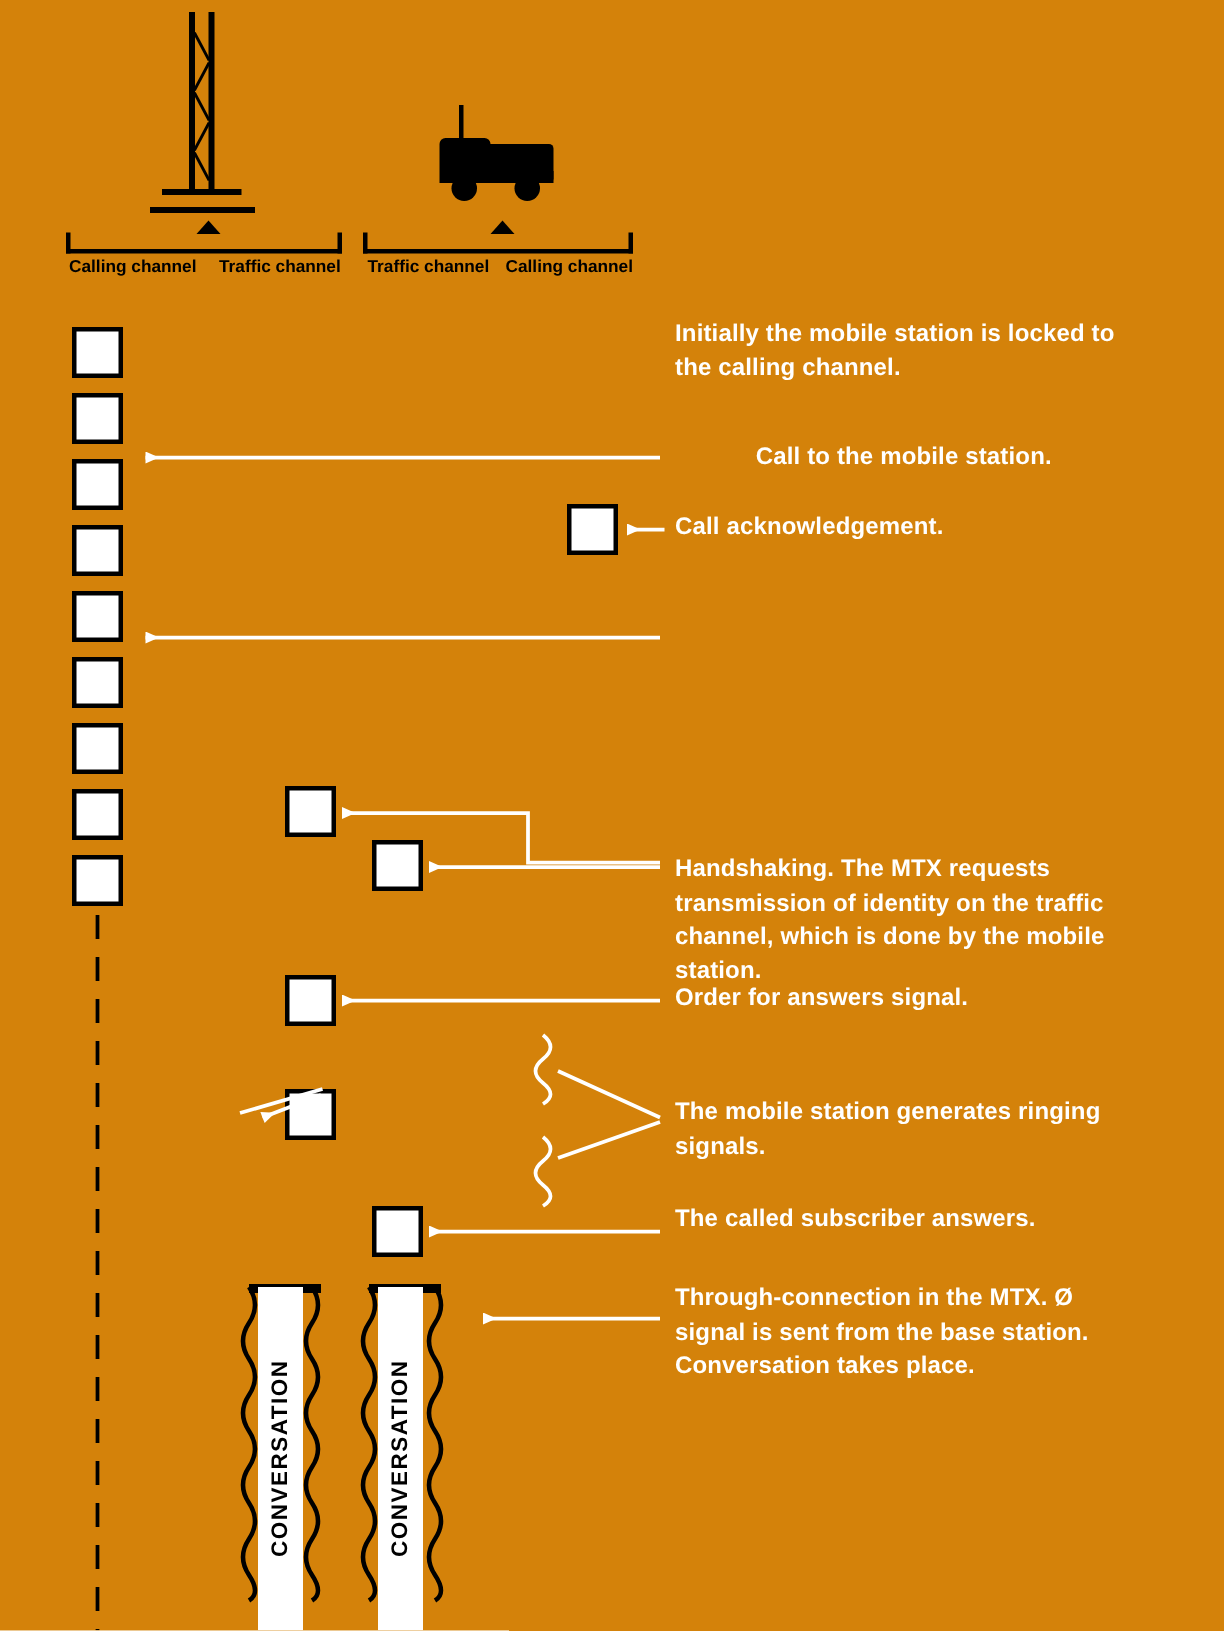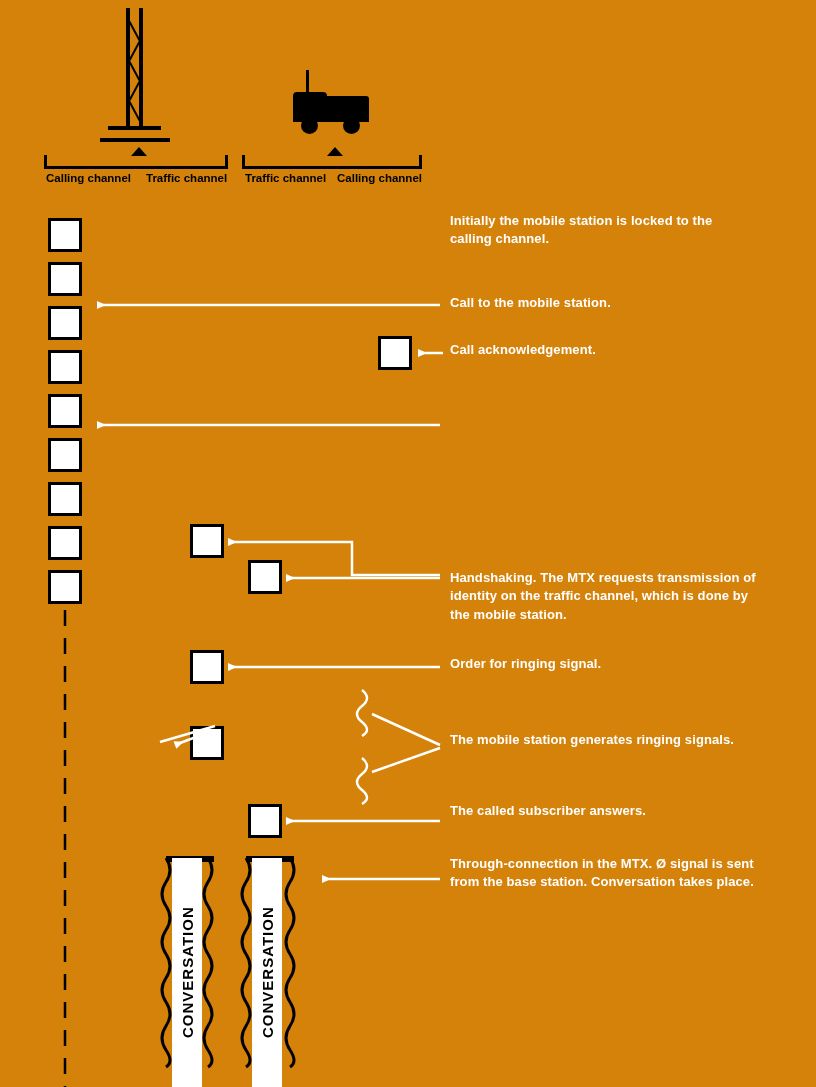--- a/index.html
+++ b/index.html
@@ -159,21 +159,21 @@
     top: 0;
     width: 816px;
     height: 1087px;
     pointer-events: none;
   }
 
   
   .desc {
     position: absolute;
     color: #ffffff;
-    font-size: 13px;
+    font-size: 16px;
     font-weight: bold;
     line-height: 1.42;
     letter-spacing: 0.1px;
   }
 
   
   .conv {
     position: absolute;
     width: 30px;
     background: #ffffff;
@@ -301,21 +301,21 @@
 
     <path d="M440,879 L322,879" stroke="#ffffff" stroke-width="2.5" fill="none" marker-end="url(#arrowL)"></path>
 
     <path d="M166,858 q8,12 0,24 q-8,12 0,24 q8,12 0,24 q-8,12 0,24 q8,12 0,24 q-8,12 0,24 q8,12 0,24 q-8,12 0,24 q8,12 0,17" stroke="#000" stroke-width="3" fill="none"></path>
     <path d="M208,858 q8,12 0,24 q-8,12 0,24 q8,12 0,24 q-8,12 0,24 q8,12 0,24 q-8,12 0,24 q8,12 0,24 q-8,12 0,24 q8,12 0,17" stroke="#000" stroke-width="3" fill="none"></path>
     <path d="M246,858 q8,12 0,24 q-8,12 0,24 q8,12 0,24 q-8,12 0,24 q8,12 0,24 q-8,12 0,24 q8,12 0,24 q-8,12 0,24 q8,12 0,17" stroke="#000" stroke-width="3" fill="none"></path>
     <path d="M290,858 q8,12 0,24 q-8,12 0,24 q8,12 0,24 q-8,12 0,24 q8,12 0,24 q-8,12 0,24 q8,12 0,24 q-8,12 0,24 q8,12 0,17" stroke="#000" stroke-width="3" fill="none"></path>
   </svg>
 
   <div class="desc" style="left:450px; top:212px; width:305px;">Initially the mobile station is locked to the calling channel.</div>
-  <div class="desc" style="left:450px; top:294px; width:305px;">Call to the mobile station.</div>
+  <div class="desc" style="left:450px; top:294px; width:305px;text-align:center;">Call to the mobile station.</div>
   <div class="desc" style="left:450px; top:341px; width:305px;">Call acknowledgement.</div>
   <div class="desc" style="left:450px; top:569px; width:312px;">Handshaking. The MTX requests transmission of identity on the traffic channel, which is done by the mobile station.</div>
-  <div class="desc" style="left:450px; top:655px; width:305px;">Order for ringing signal.</div>
+  <div class="desc" style="left:450px; top:655px; width:305px;">Order for answers signal.</div>
   <div class="desc" style="left:450px; top:731px; width:305px;">The mobile station generates ringing signals.</div>
   <div class="desc" style="left:450px; top:802px; width:305px;">The called subscriber answers.</div>
   <div class="desc" style="left:450px; top:855px; width:310px;">Through-connection in the MTX. Ø signal is sent from the base station. Conversation takes place.</div>
 
 </div>
 
 </body></html>

